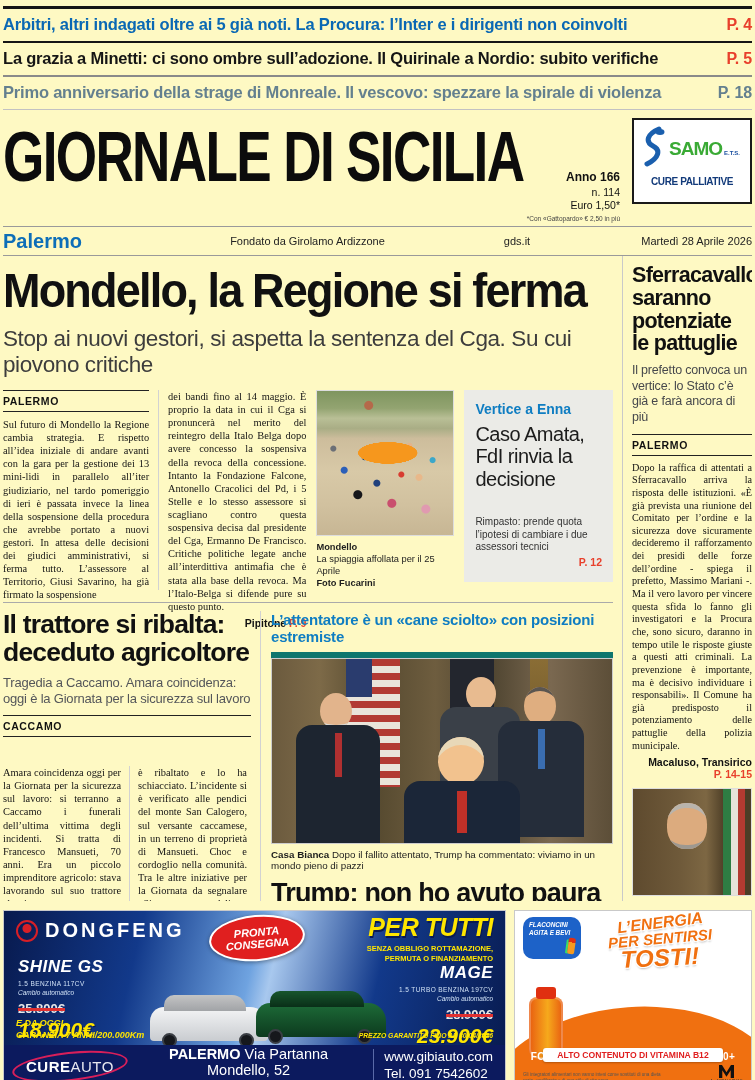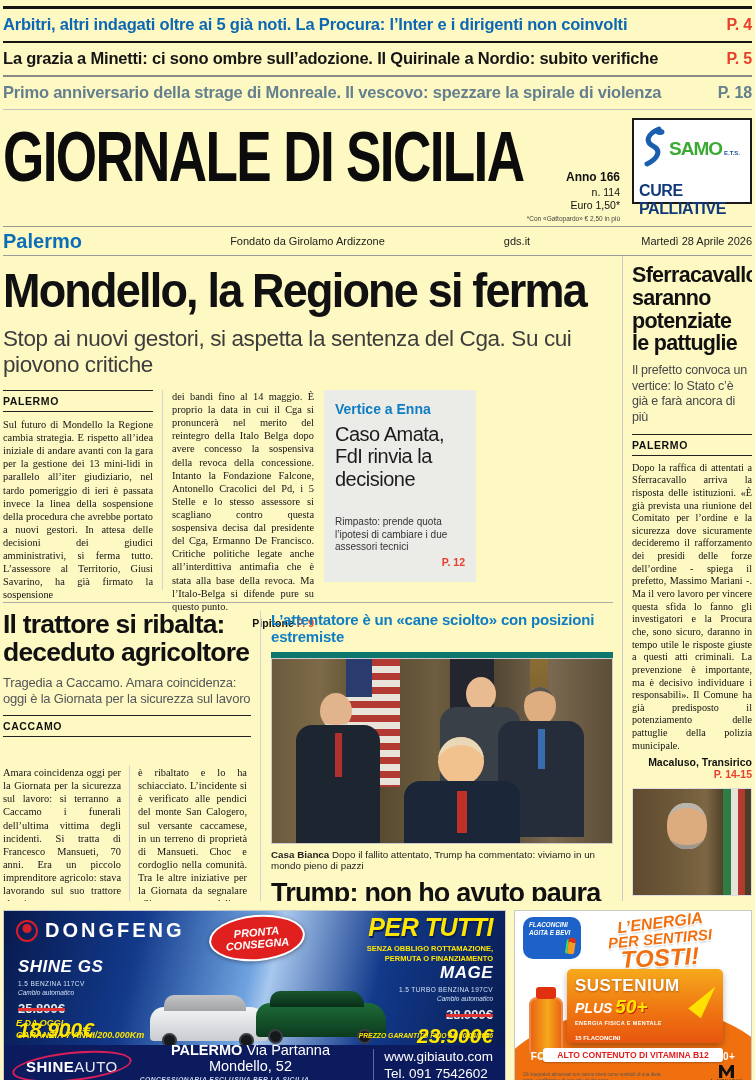--- a/index.html
+++ b/index.html
@@ -18,21 +18,21 @@
   .c-red { color:#e8402c; }
   .strip-page { font-size:16px; margin-left:12px; white-space:nowrap; }
 
   
   .masthead { position:relative; height:116px; }
   .mast-title { position:absolute; left:0; top:6px; font-size:64px; font-weight:bold; letter-spacing:-2px; white-space:nowrap; transform:scale(0.83,1.1); transform-origin:left top; color:#0c0c0c; }
   .samo-box { position:absolute; right:0; top:8px; width:120px; height:86px; border:2px solid #1a1a1a; background:#fff; padding:6px 5px; }
   .samo-top { display:flex; align-items:center; }
   .samo-name { font-size:19px; font-weight:bold; color:#3aaa35; letter-spacing:-1px; }
   .samo-ets { font-size:6px; color:#1a4fa0; font-weight:bold; margin-left:2px; }
-  .samo-tag { font-size:16px; font-weight:bold; color:#123a7a; margin-top:10px; text-align:left; letter-spacing:-0.4px; }
+  .samo-tag { font-size:10px; font-weight:bold; color:#123a7a; margin-top:4px; text-align:center; letter-spacing:-0.4px; }
   .edition { position:absolute; right:132px; top:60px; text-align:right; line-height:1.3; }
   .ed-anno { font-size:12px; font-weight:bold; }
   .ed-num, .ed-price { font-size:10.5px; }
   .ed-note { font-size:6.5px; color:#444; margin-top:2px; }
 
   
   .dateline { display:flex; align-items:center; border-top:1px solid #9a9a9a; border-bottom:1px solid #9a9a9a; height:30px; font-size:11px; color:#222; }
   .dl-city { width:170px; font-size:20px; font-weight:bold; color:#0d6eb8; }
   .dl-founded { flex:1; text-align:center; }
   .dl-site { width:150px; text-align:center; }
@@ -247,20 +247,28 @@
         <div class="lead-c1">
           <div class="kicker">PALERMO</div>
           <div class="bodytext">Sul futuro di Mondello la Regione cambia strategia. E rispetto all’idea iniziale di andare avanti con la gara per la gestione dei 13 mini-lidi in parallelo all’iter giudiziario, nel tardo pomeriggio di ieri è passata invece la linea della sospensione della procedura che avrebbe portato a nuovi gestori. In attesa delle decisioni dei giudici amministrativi, si ferma tutto. L’assessore al Territorio, Giusi Savarino, ha già firmato la sospensione</div>
         </div>
         <div class="lead-c2">
           <div class="bodytext">dei bandi fino al 14 maggio. È proprio la data in cui il Cga si pronuncerà nel merito del reintegro della Italo Belga dopo avere concesso la sospensiva della revoca della concessione. Intanto la Fondazione Falcone, Antonello Cracolici del Pd, i 5 Stelle e lo stesso assessore si scagliano contro questa sospensiva decisa dal presidente del Cga, Ermanno De Francisco. Critiche politiche legate anche all’interdittiva antimafia che è stata alla base della revoca. Ma l’Italo-Belga si difende pure su questo punto.</div>
           <div class="byline">
             <span>Pipitone</span> <span class="pageref">P. 9</span>
           </div>
         </div>
+        <div class="lead-photo-col">
+          <div class="beach-photo"></div>
+          <div class="caption">
+            <span class="cap-b">Mondello</span><br>
+            <span>La spiaggia affollata per il 25 Aprile</span><br>
+            <span class="cap-b">Foto Fucarini</span>
+          </div>
+        </div>
         <div class="enna-box">
           <div class="boxkicker">Vertice a Enna</div>
           <div class="enna-title">Caso Amata, FdI rinvia la decisione</div>
           <div class="enna-text">Rimpasto: prende quota l’ipotesi di cambiare i due assessori tecnici</div>
           <div class="enna-page pageref">P. 12</div>
         </div>
       </div>
 
       <div class="band2">
         <div class="b2-left">
@@ -366,21 +374,21 @@
           <div class="w w1"></div>
           <div class="w w2"></div>
         </div>
       <div class="df-warranty">
         <span style="display:block">E DA OGGI...</span>
         <span style="display:block">GARANZIA 7 ANNI/200.000Km</span>
       </div>
       <div class="df-note">PREZZO GARANTITO FINO AL 30/04/2026</div>
       <div class="df-bar">
         <div class="gibi">
-          <span class="b">SHINE</span><span class="l">AUTO</span>
+          <span class="b">CURE</span><span class="l">AUTO</span>
         </div>
         <div class="df-city">
           <div class="row1"><span class="b">PALERMO</span> <span>Via Partanna Mondello, 52</span></div>
           <div class="row2">CONCESSIONARIA ESCLUSIVA PER LA SICILIA OCCIDENTALE</div>
         </div>
         <div class="df-contact">
           <div>www.gibiauto.com</div>
           <div>Tel. 091 7542602</div>
         </div>
       </div>
@@ -389,27 +397,20 @@
     <div class="ad-su">
       <div class="su-swoosh"></div>
       <div class="su-bubble">
         <span>FLACONCINI AGITA E BEVI</span>
         <span class="bottle"></span>
       </div>
       <div class="su-claim">
         <div class="l1">L’ENERGIA</div>
         <div class="l2">PER SENTIRSI</div>
         <div class="l3">TOSTI!</div>
-      </div>
-      <div class="su-pack">
-        <div class="nm">SUSTENIUM</div>
-        <div><span class="plus">PLUS</span><span class="fifty">50+</span></div>
-        <div class="sub">ENERGIA FISICA E MENTALE</div>
-        <div class="cnt">15 FLACONCINI</div>
-        <div class="su-arrow"></div>
       </div>
       <div class="su-bottle"></div>
       <div class="su-line1">FORMULAZIONE SPECIFICA ADULTI 50+</div>
       <div class="su-line2">ALTO CONTENUTO DI VITAMINA B12</div>
       <div class="su-disc">Gli integratori alimentari non vanno intesi come sostituti di una dieta varia, equilibrata e di uno stile di vita sano.</div>
       <div class="su-men">
         <div class="m"></div>
         <div class="t">A. MENARINI</div>
       </div>
     </div>

